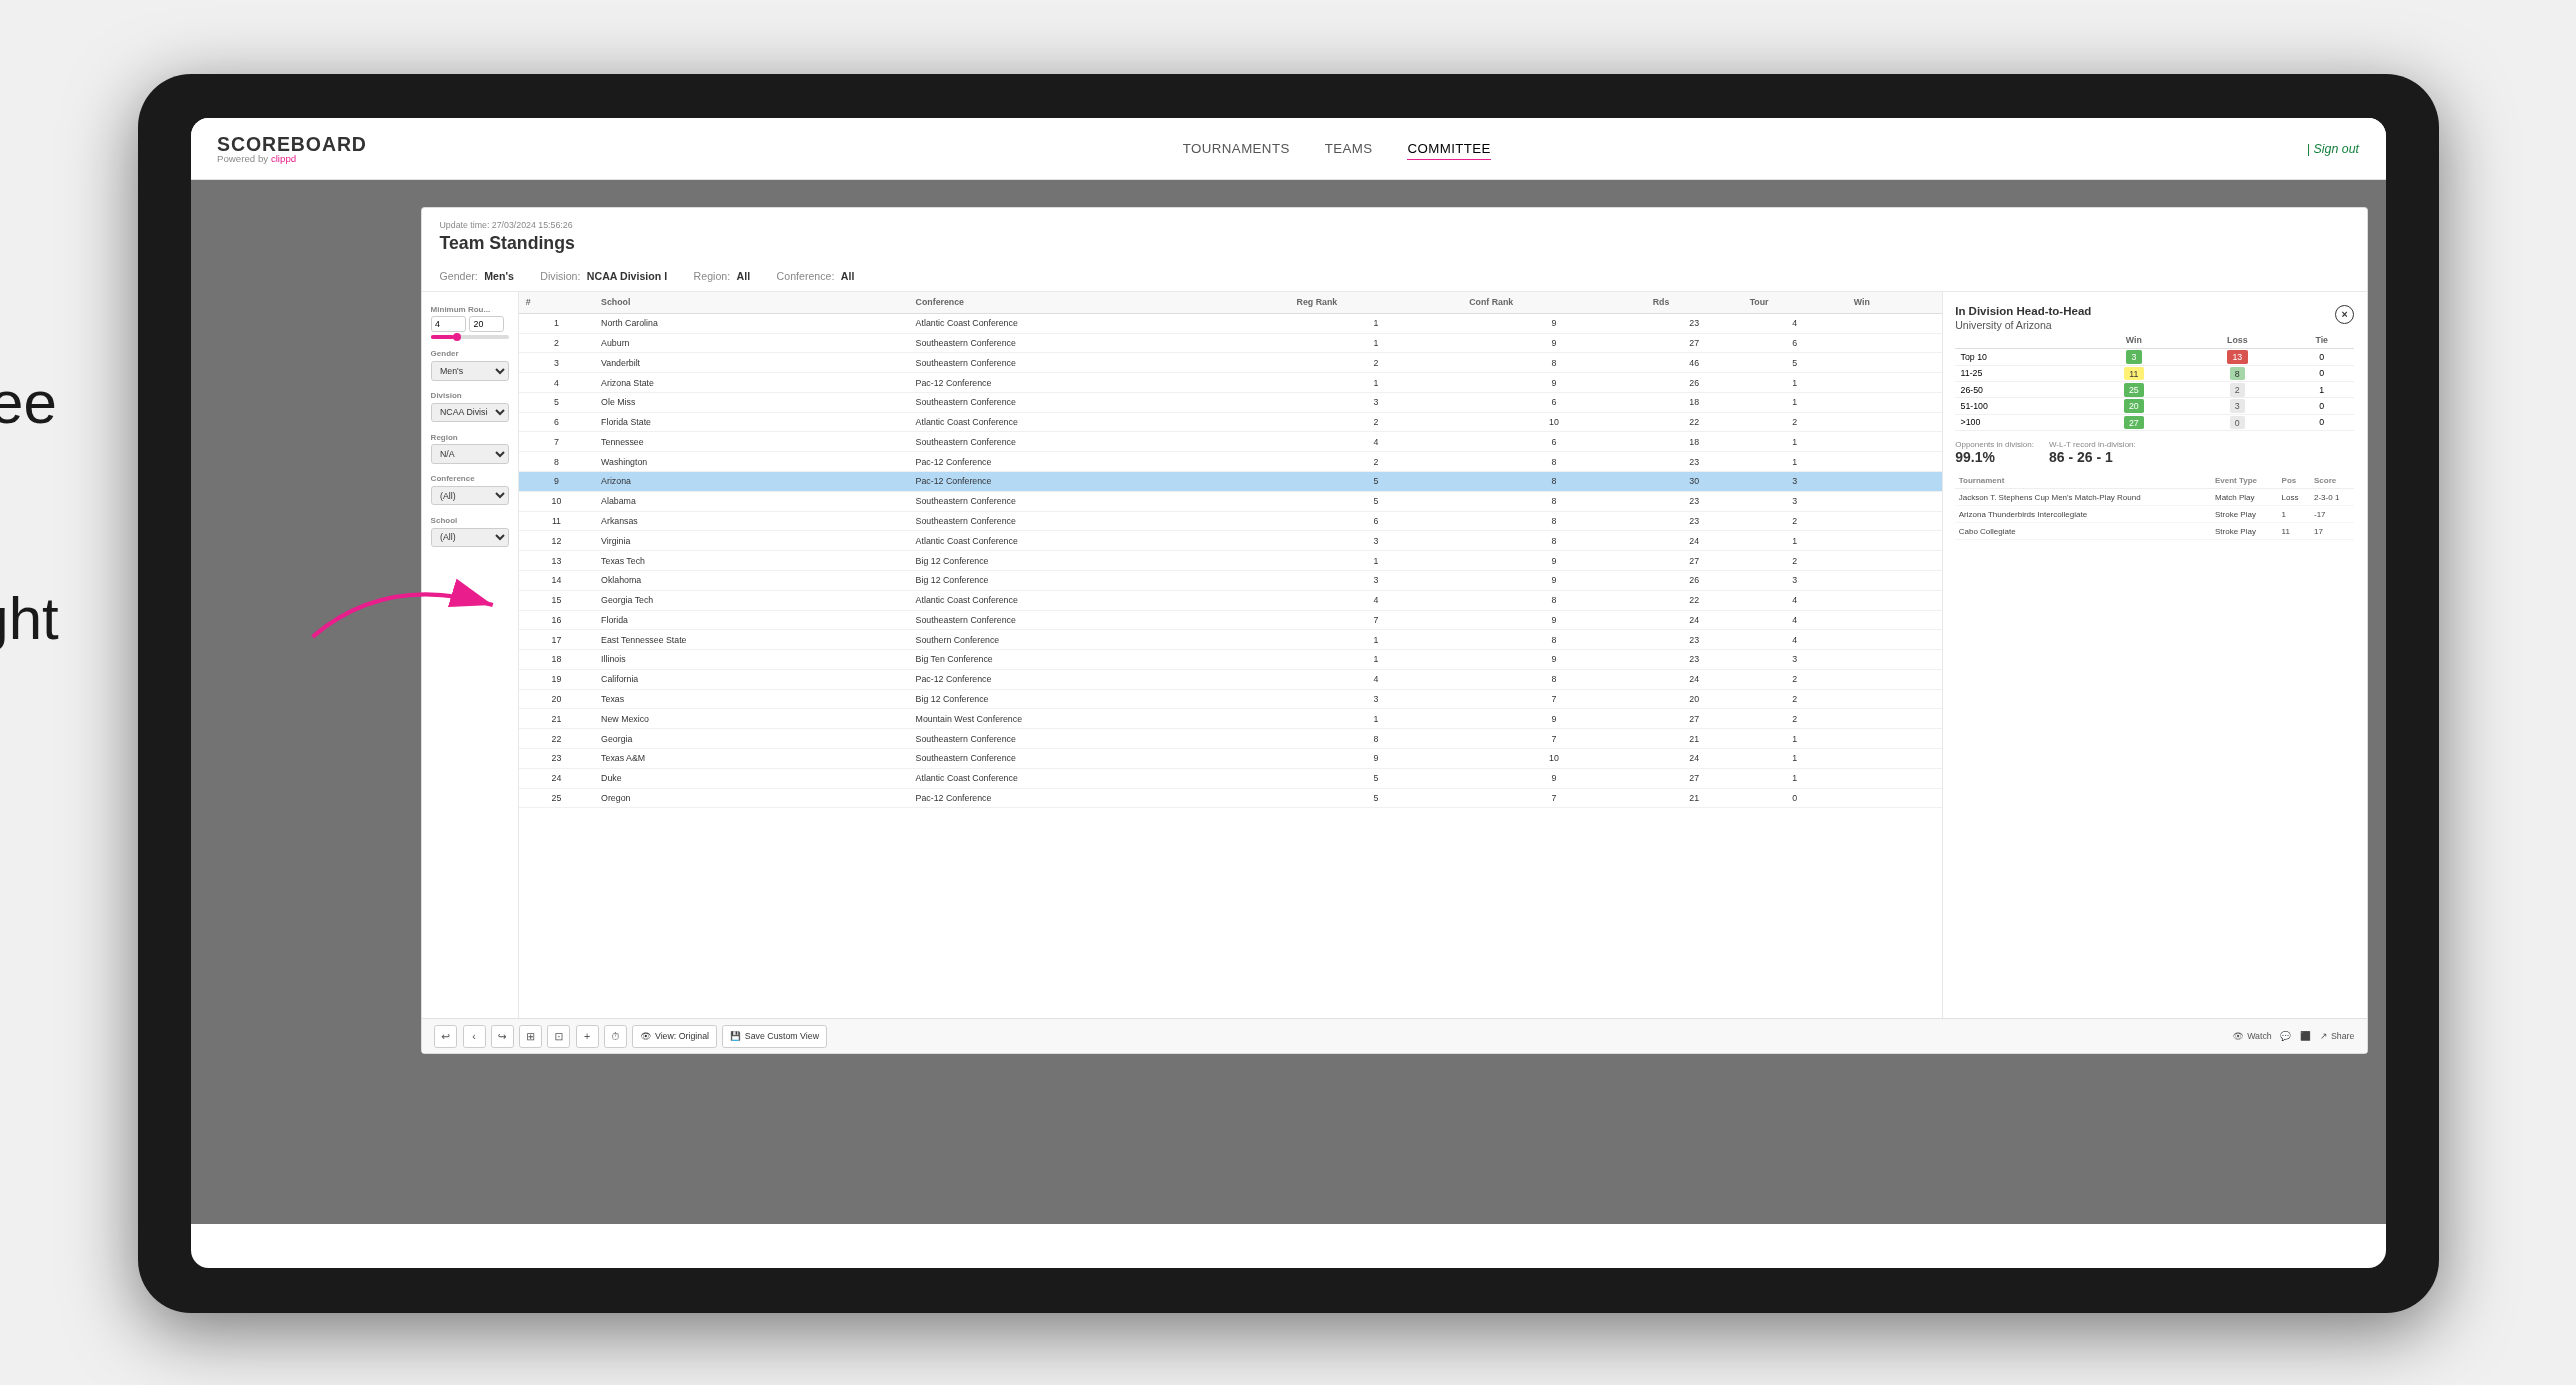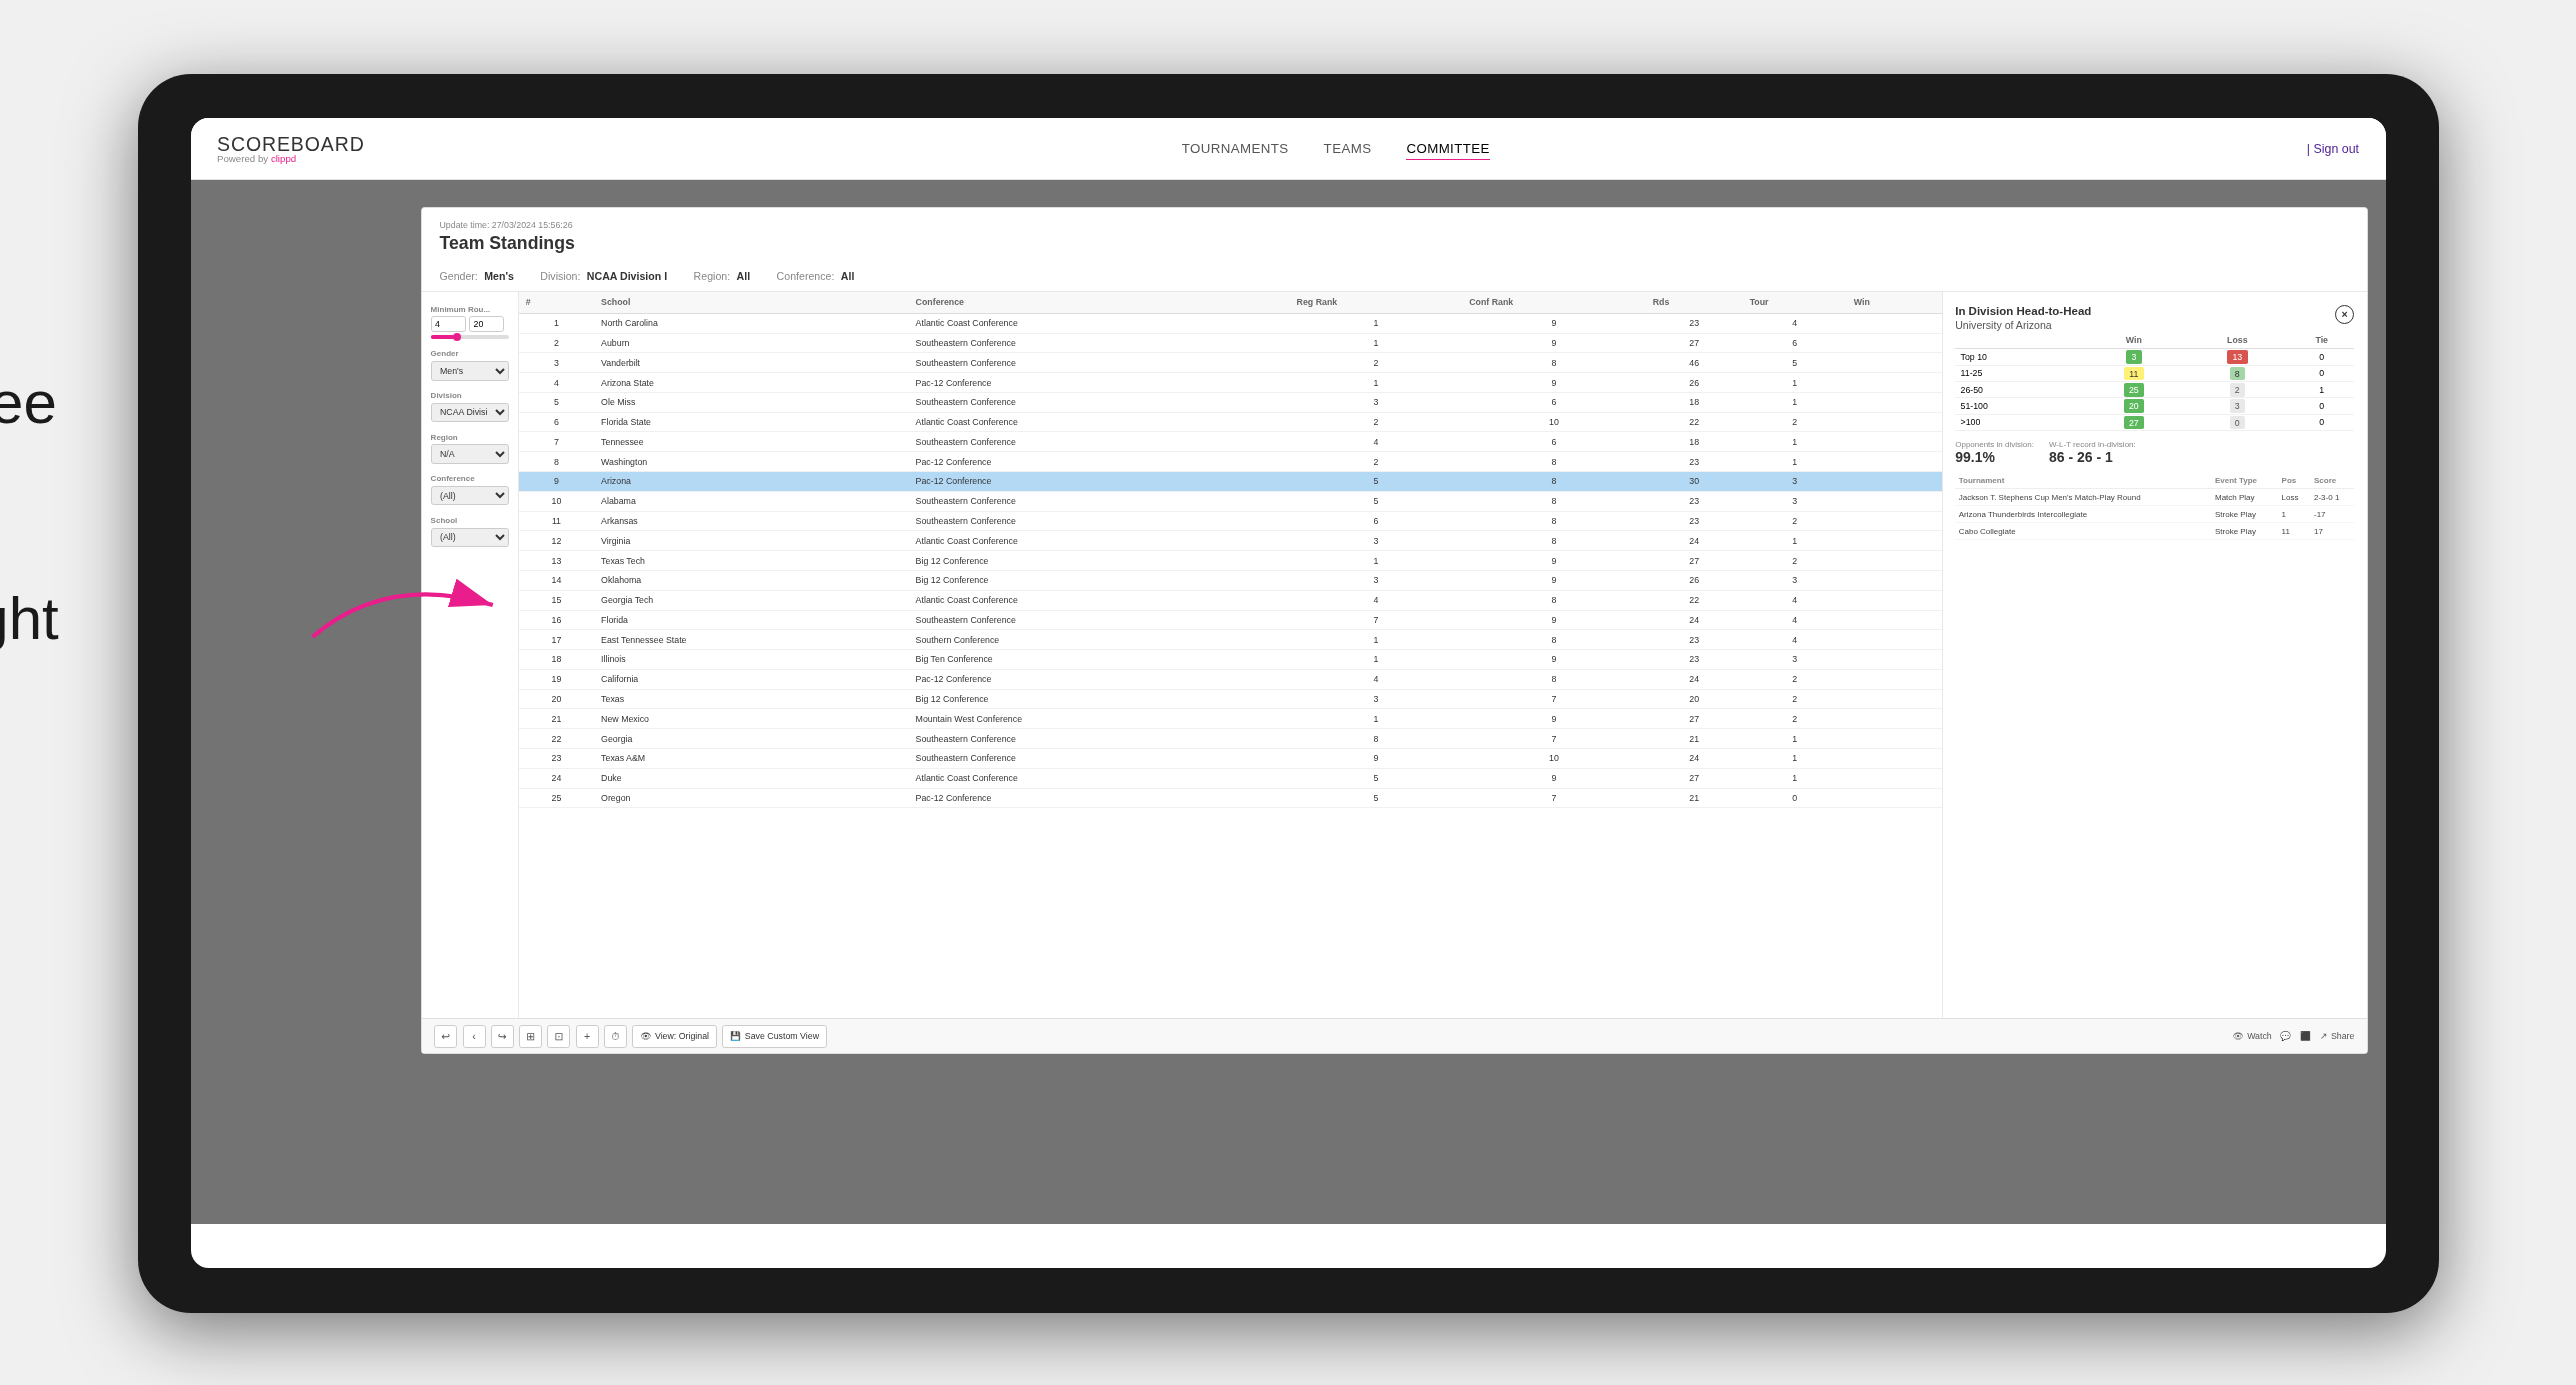--- a/index.html
+++ b/index.html
@@ -54,21 +54,21 @@
       border-bottom: 0.9px solid #e0e0e0;
       justify-content: space-between;
     }
     .logo-area {
       display: flex;
       align-items: center;
       gap: 5.3px;
     }
     .logo-text {
       font-size: 19.5px;
-      font-weight: 400;
+      font-weight: 700;
       color: #333;
       letter-spacing: 0.9px;
     }
     .logo-sub {
       font-size: 9.7px;
       color: #888;
       margin-top: -3.5px;
     }
     .logo-brand {
       color: #e91e8c;
@@ -88,22 +88,23 @@
       letter-spacing: 0.4px;
       cursor: pointer;
       padding: 3.5px 0;
     }
     .nav-link.active {
       color: #000000;
       border-bottom: 1.8px solid #e91e8c;
     }
     .sign-out {
       font-size: 12.4px;
-      color: #4c1d95;
+      color: #15803d;
       cursor: pointer;
+      font-style: italic;
     }
 
     
     .sub-nav {
       height: 44px;
       background: #fff;
       display: flex;
       align-items: center;
       padding: 0 26.5px;
       border-bottom: 0.9px solid #e0e0e0;

